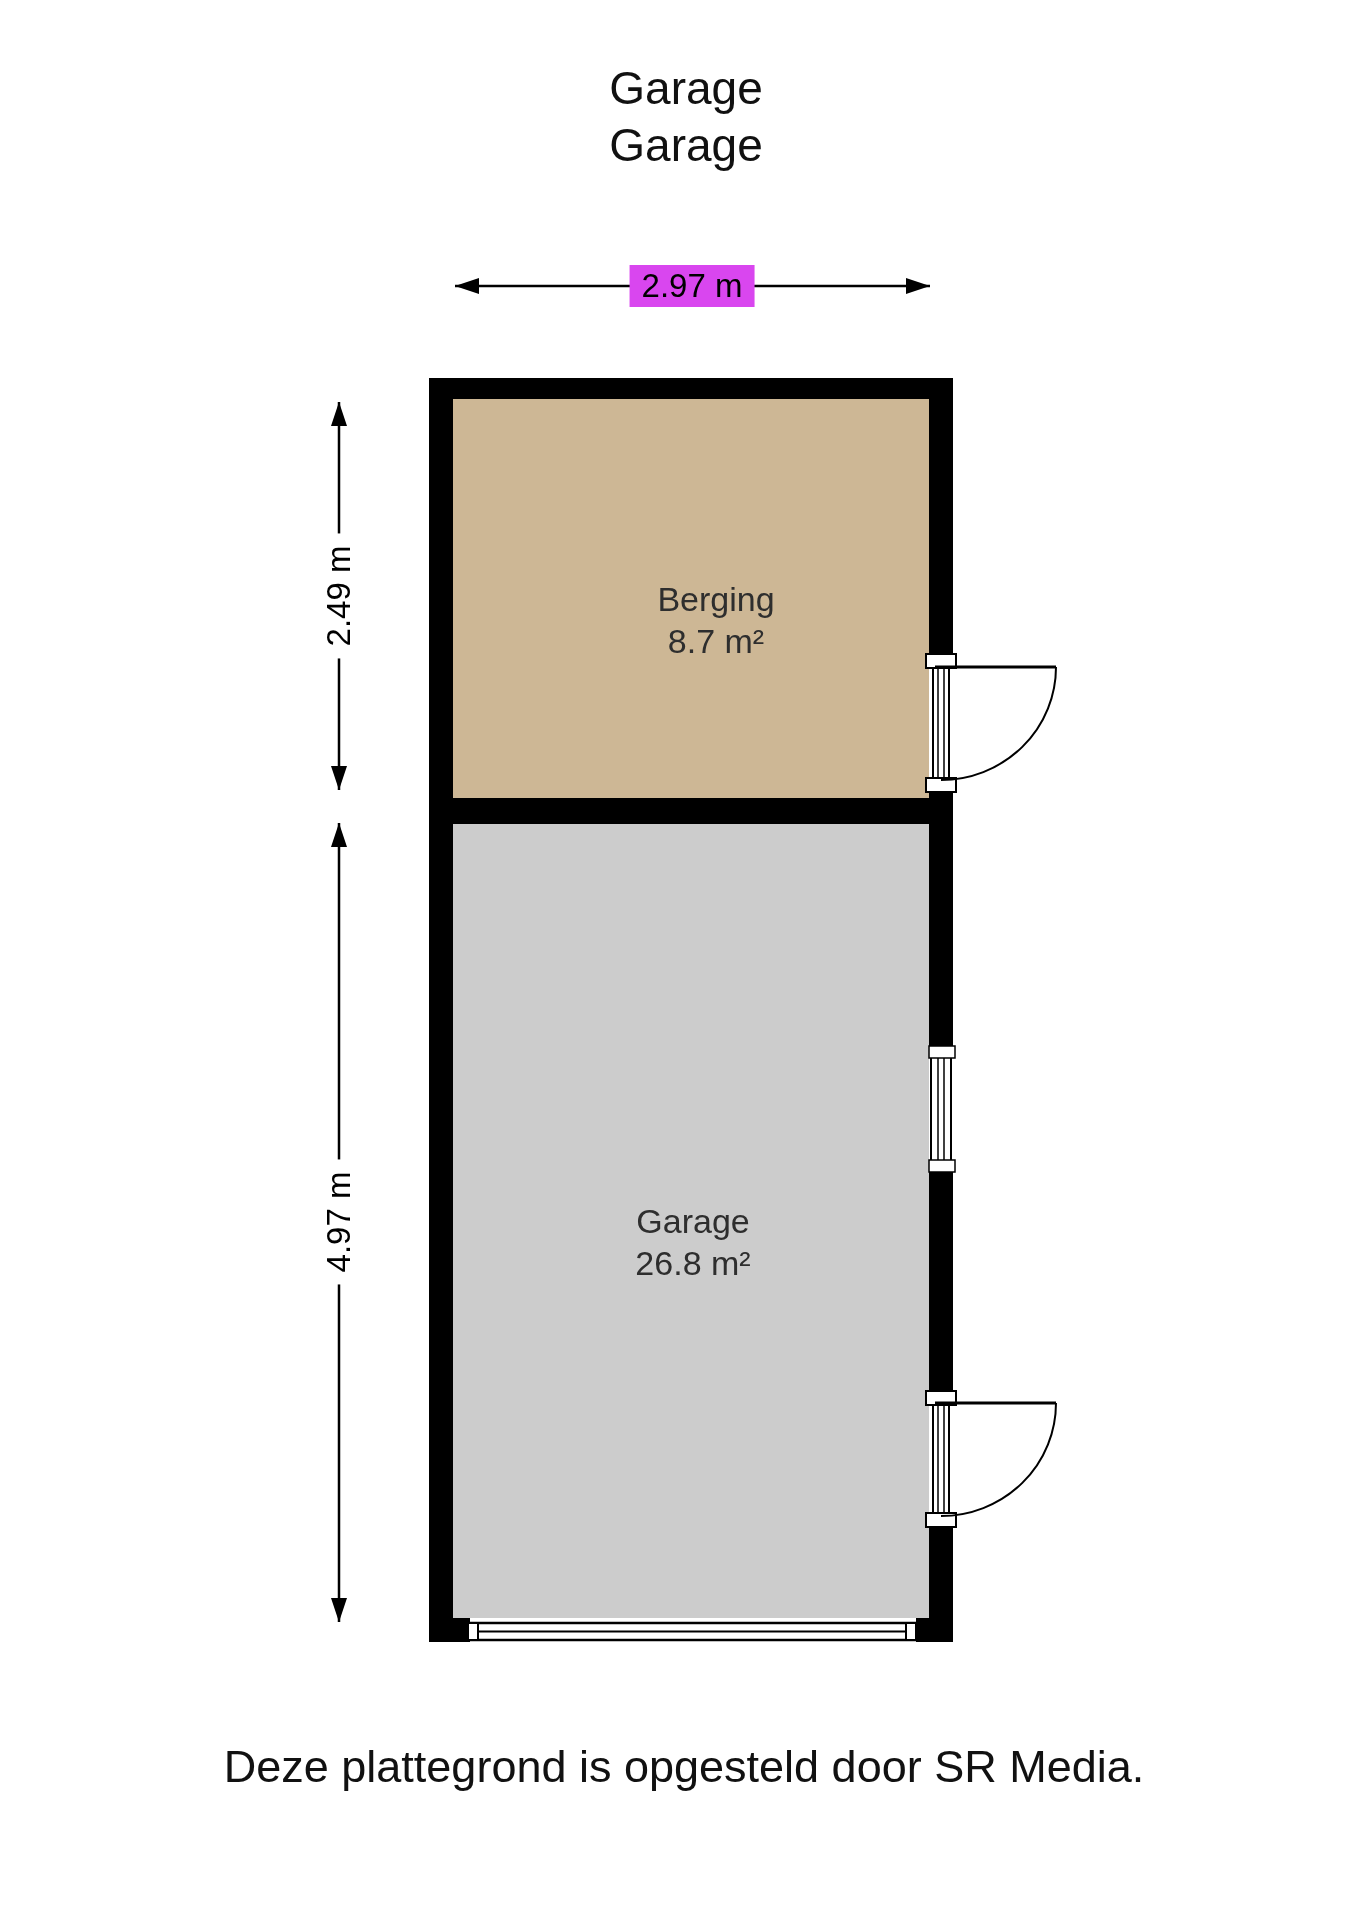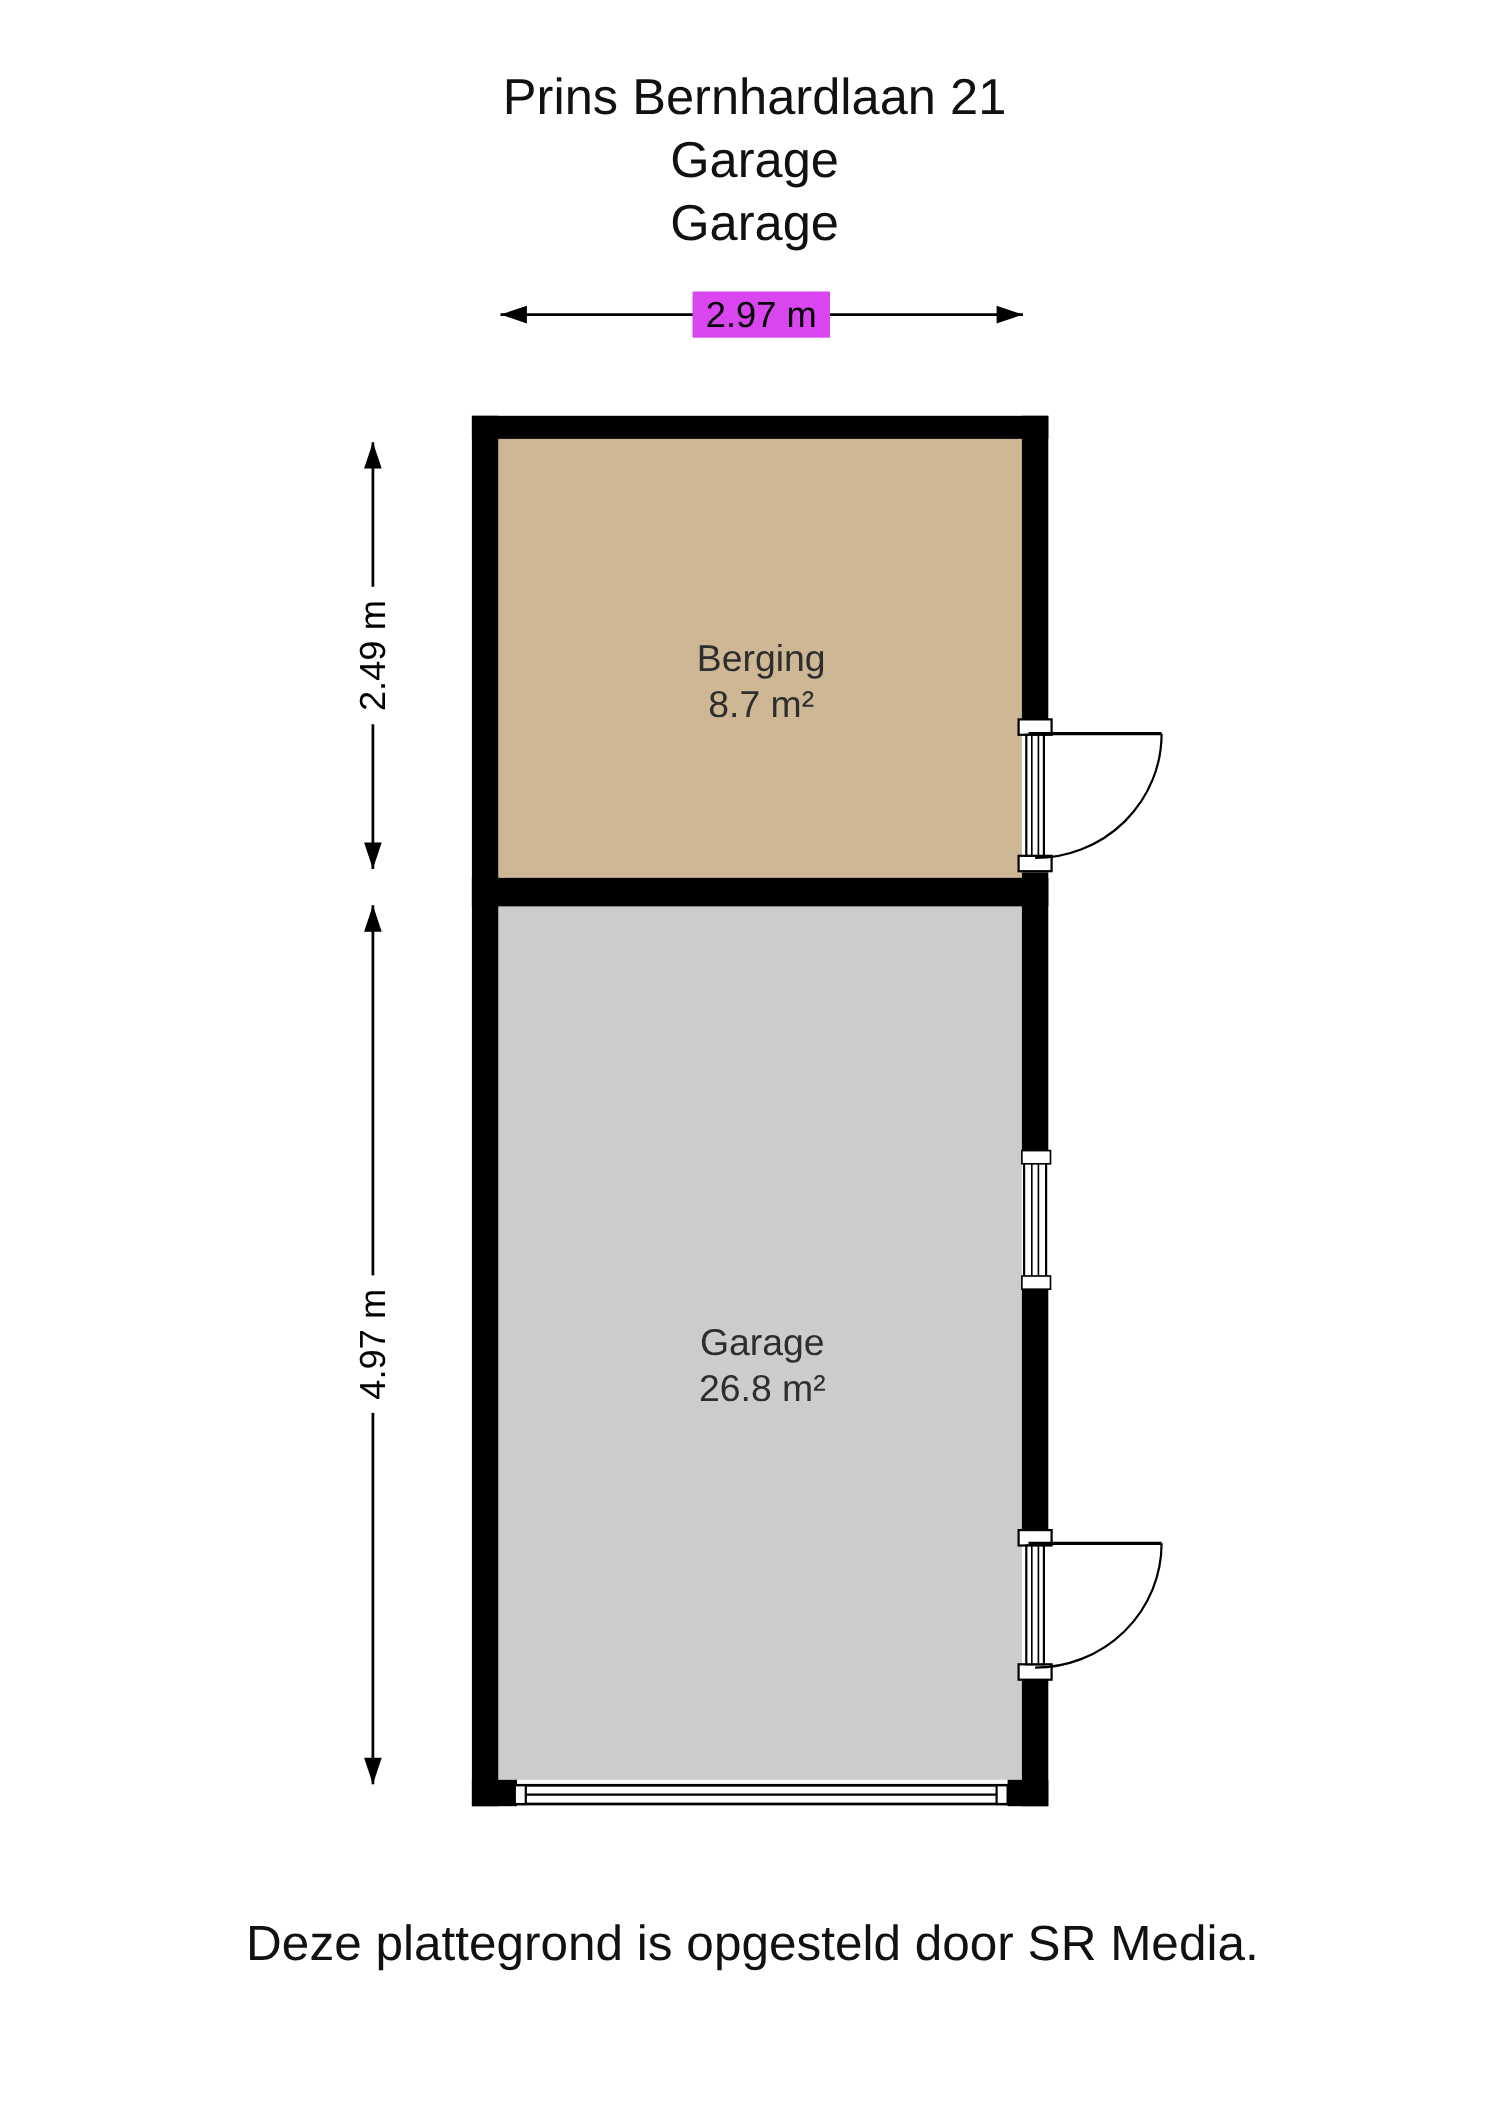--- a/index.html
+++ b/index.html
@@ -139,30 +139,29 @@
         <polygon points="930,286 906,278 906,294"></polygon>
         <polygon points="339,402 331,426 347,426"></polygon>
         <polygon points="339,790 331,766 347,766"></polygon>
         <polygon points="339,823 331,847 347,847"></polygon>
         <polygon points="339,1622 331,1598 347,1598"></polygon>
       </g>
     </g>
   </svg>
 
   <div class="title-block">
-    <div>Prins Bernhardlaan 21</div>
     <div>Garage</div>
     <div>Garage</div>
   </div>
 
   <div class="dim-label-h" style="left:692px; top:286px;">2.97 m</div>
   <div class="dim-label-v" style="left:339px; top:596px;">2.49 m</div>
   <div class="dim-label-v" style="left:339px; top:1222px;">4.97 m</div>
 
-  <div class="room-label" style="left:692px; top:620px;">
+  <div class="room-label" style="left:716px; top:620px;">
     <div>Berging</div>
     <div>8.7 m²</div>
   </div>
   <div class="room-label" style="left:693px; top:1242px;">
     <div>Garage</div>
     <div>26.8 m²</div>
   </div>
 
   <div class="footer-block">
     <div>Deze plattegrond is opgesteld door SR Media.</div>

